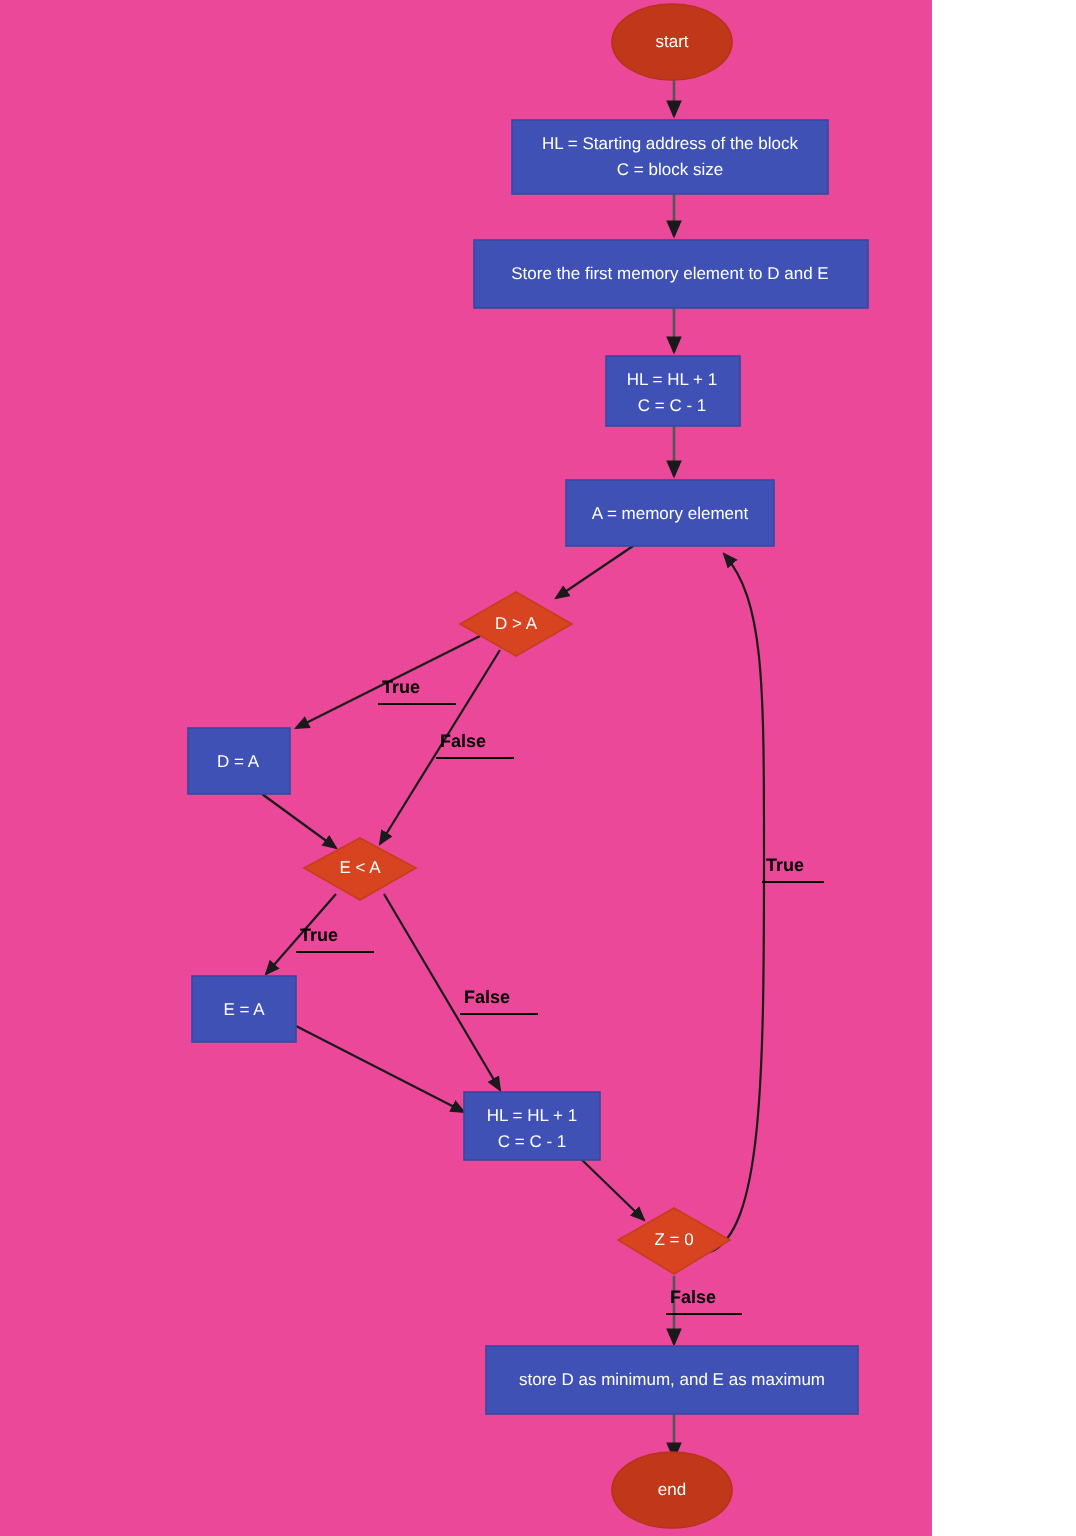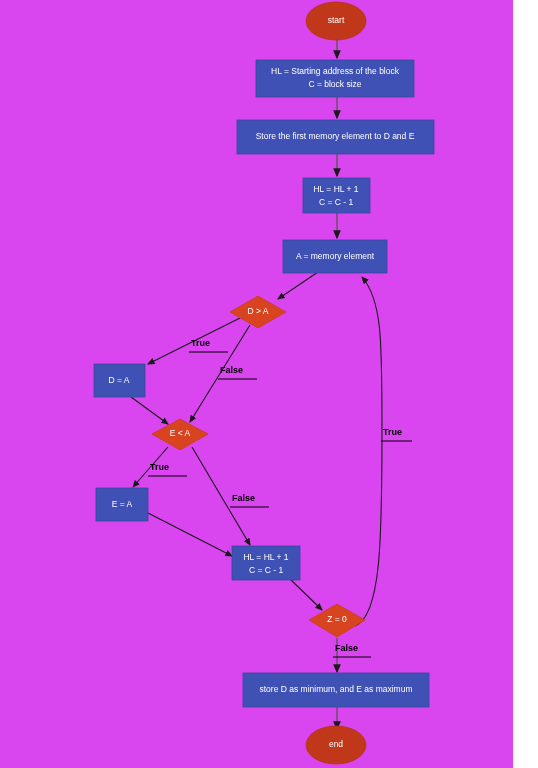--- a/index.html
+++ b/index.html
@@ -6,23 +6,23 @@
   html, body {
     margin: 0;
     padding: 0;
     background: #ffffff;
   }
   body {
     font-family: "Liberation Sans", sans-serif;
   }
   #chart-root {
     position: relative;
-    width: 513px;
+    width: 466px;
     height: 768px;
-    background: #d946ef;
+    background: #ec4899;
     overflow: hidden;
   }
   svg#flow-svg {
     position: absolute;
     top: 0;
     left: 0;
     width: 538px;
     height: 768px;
   }
   .node-label {

